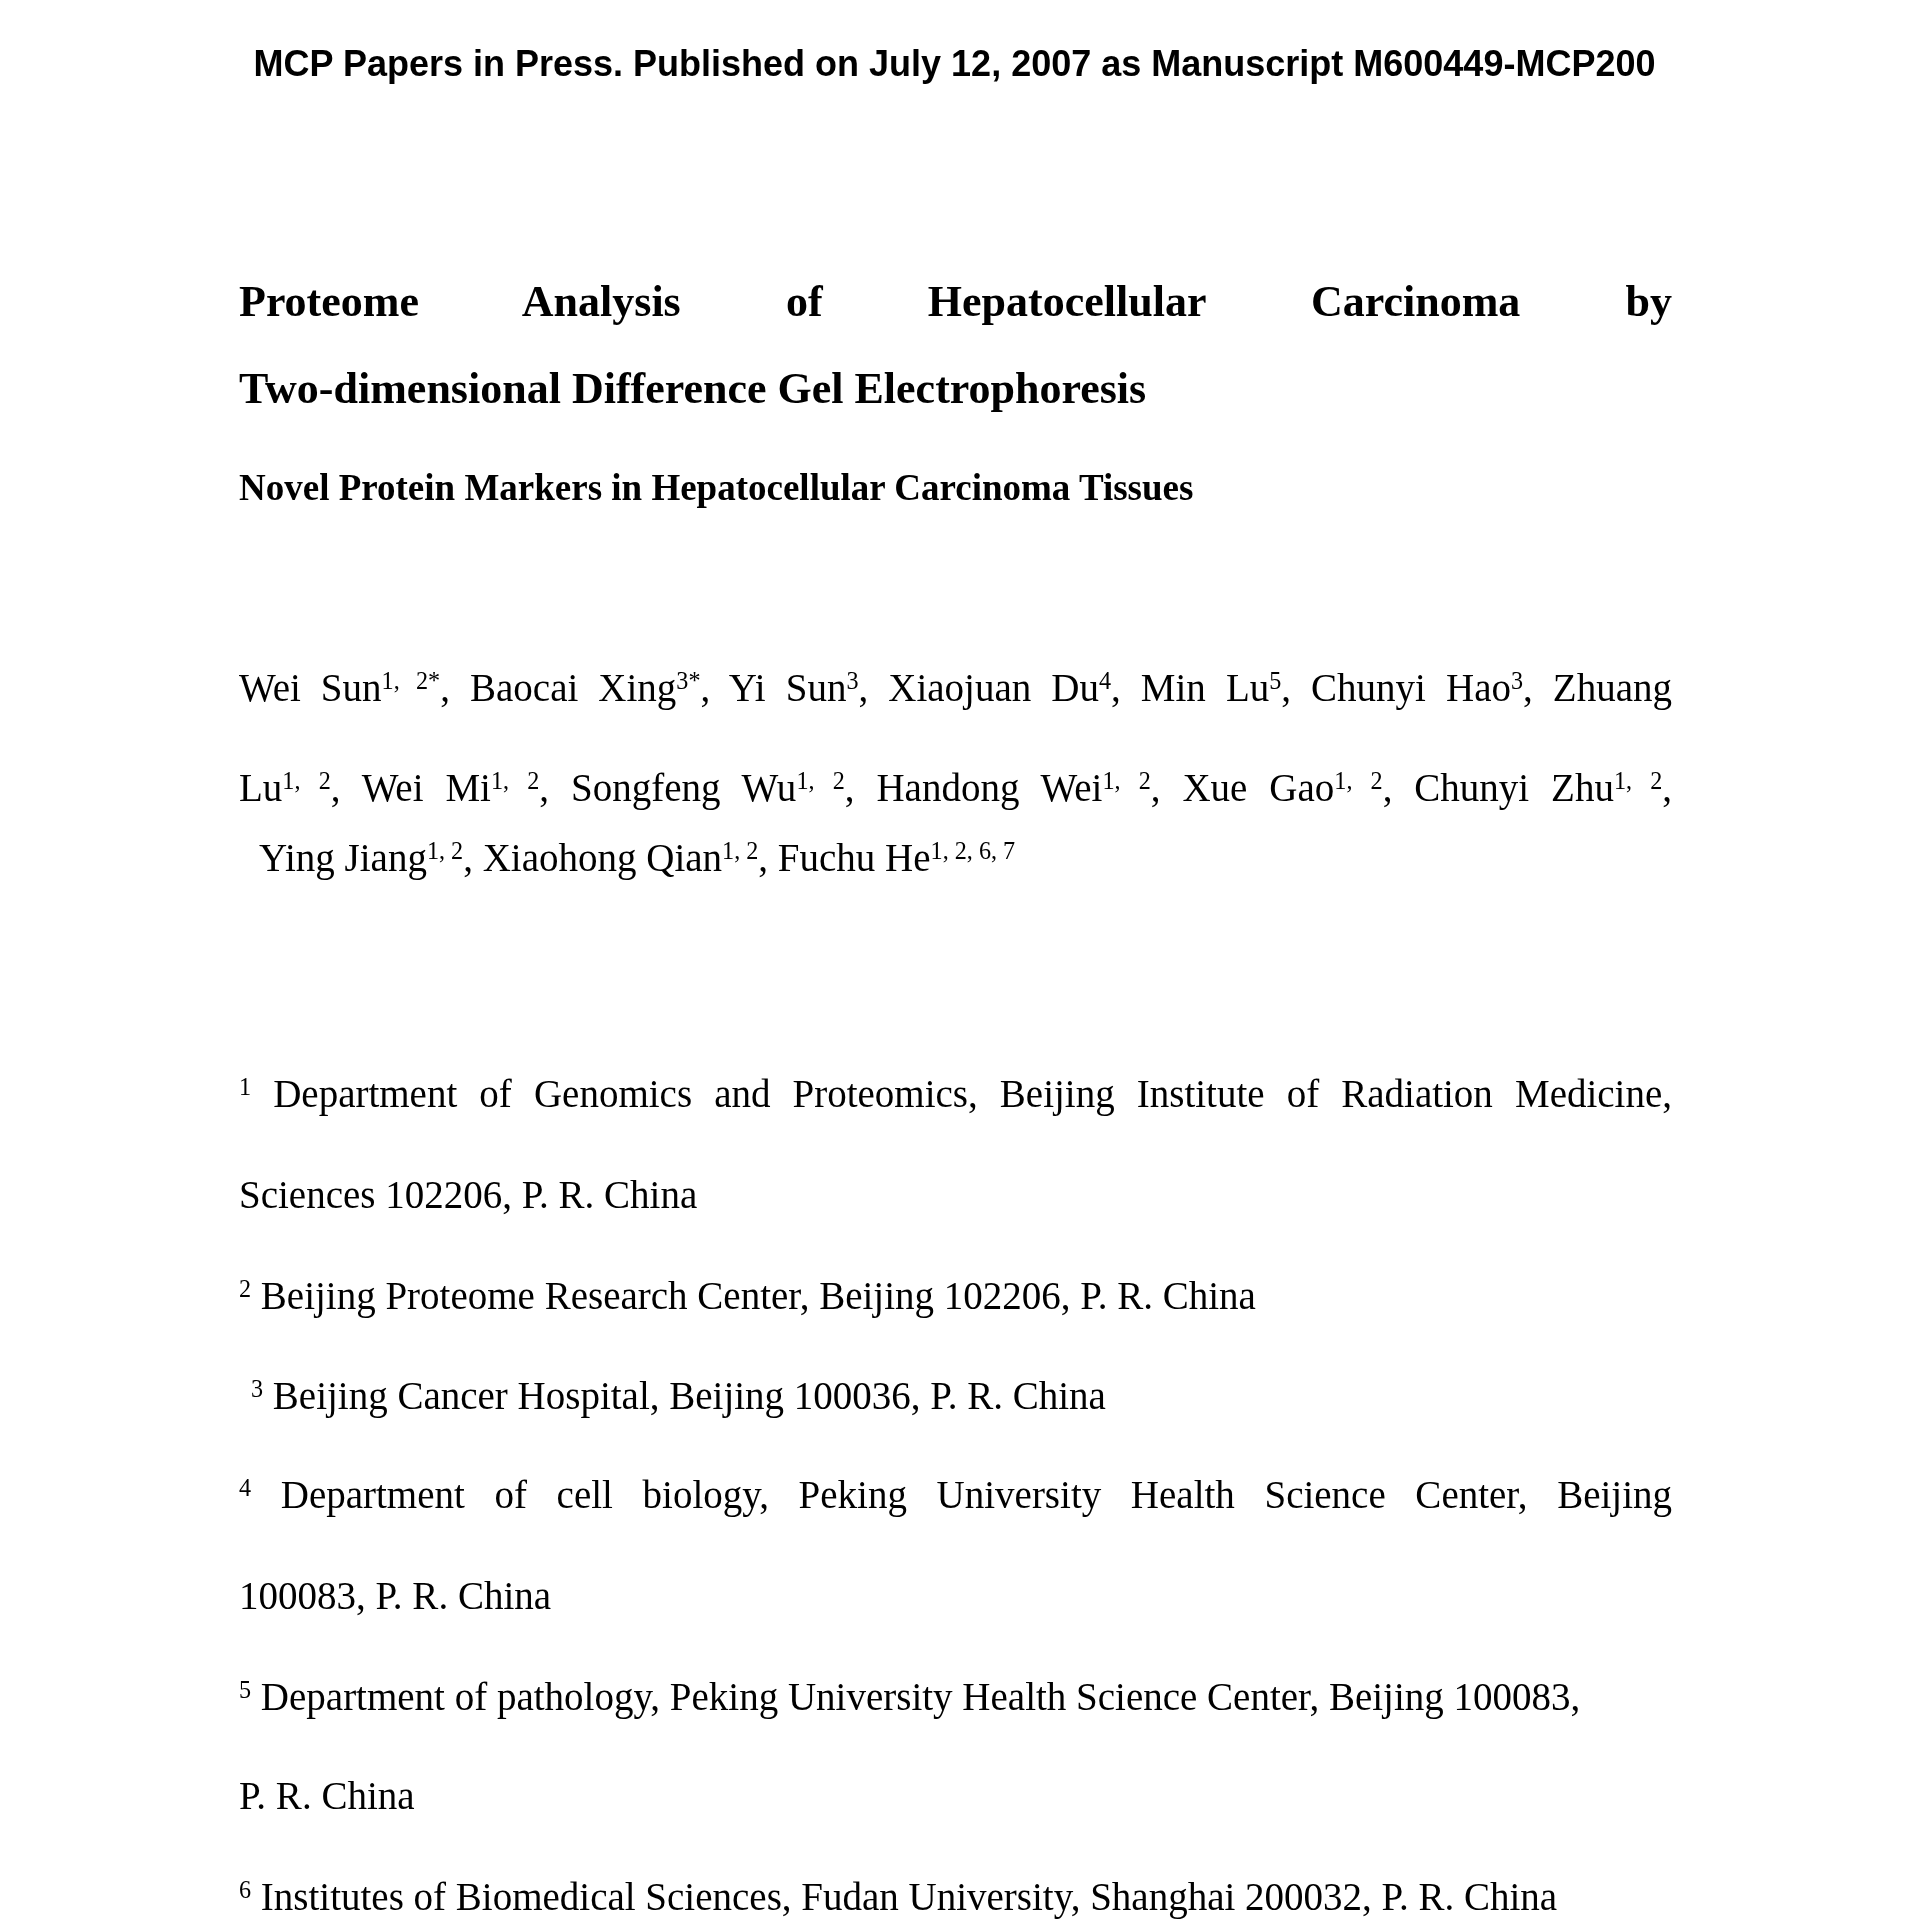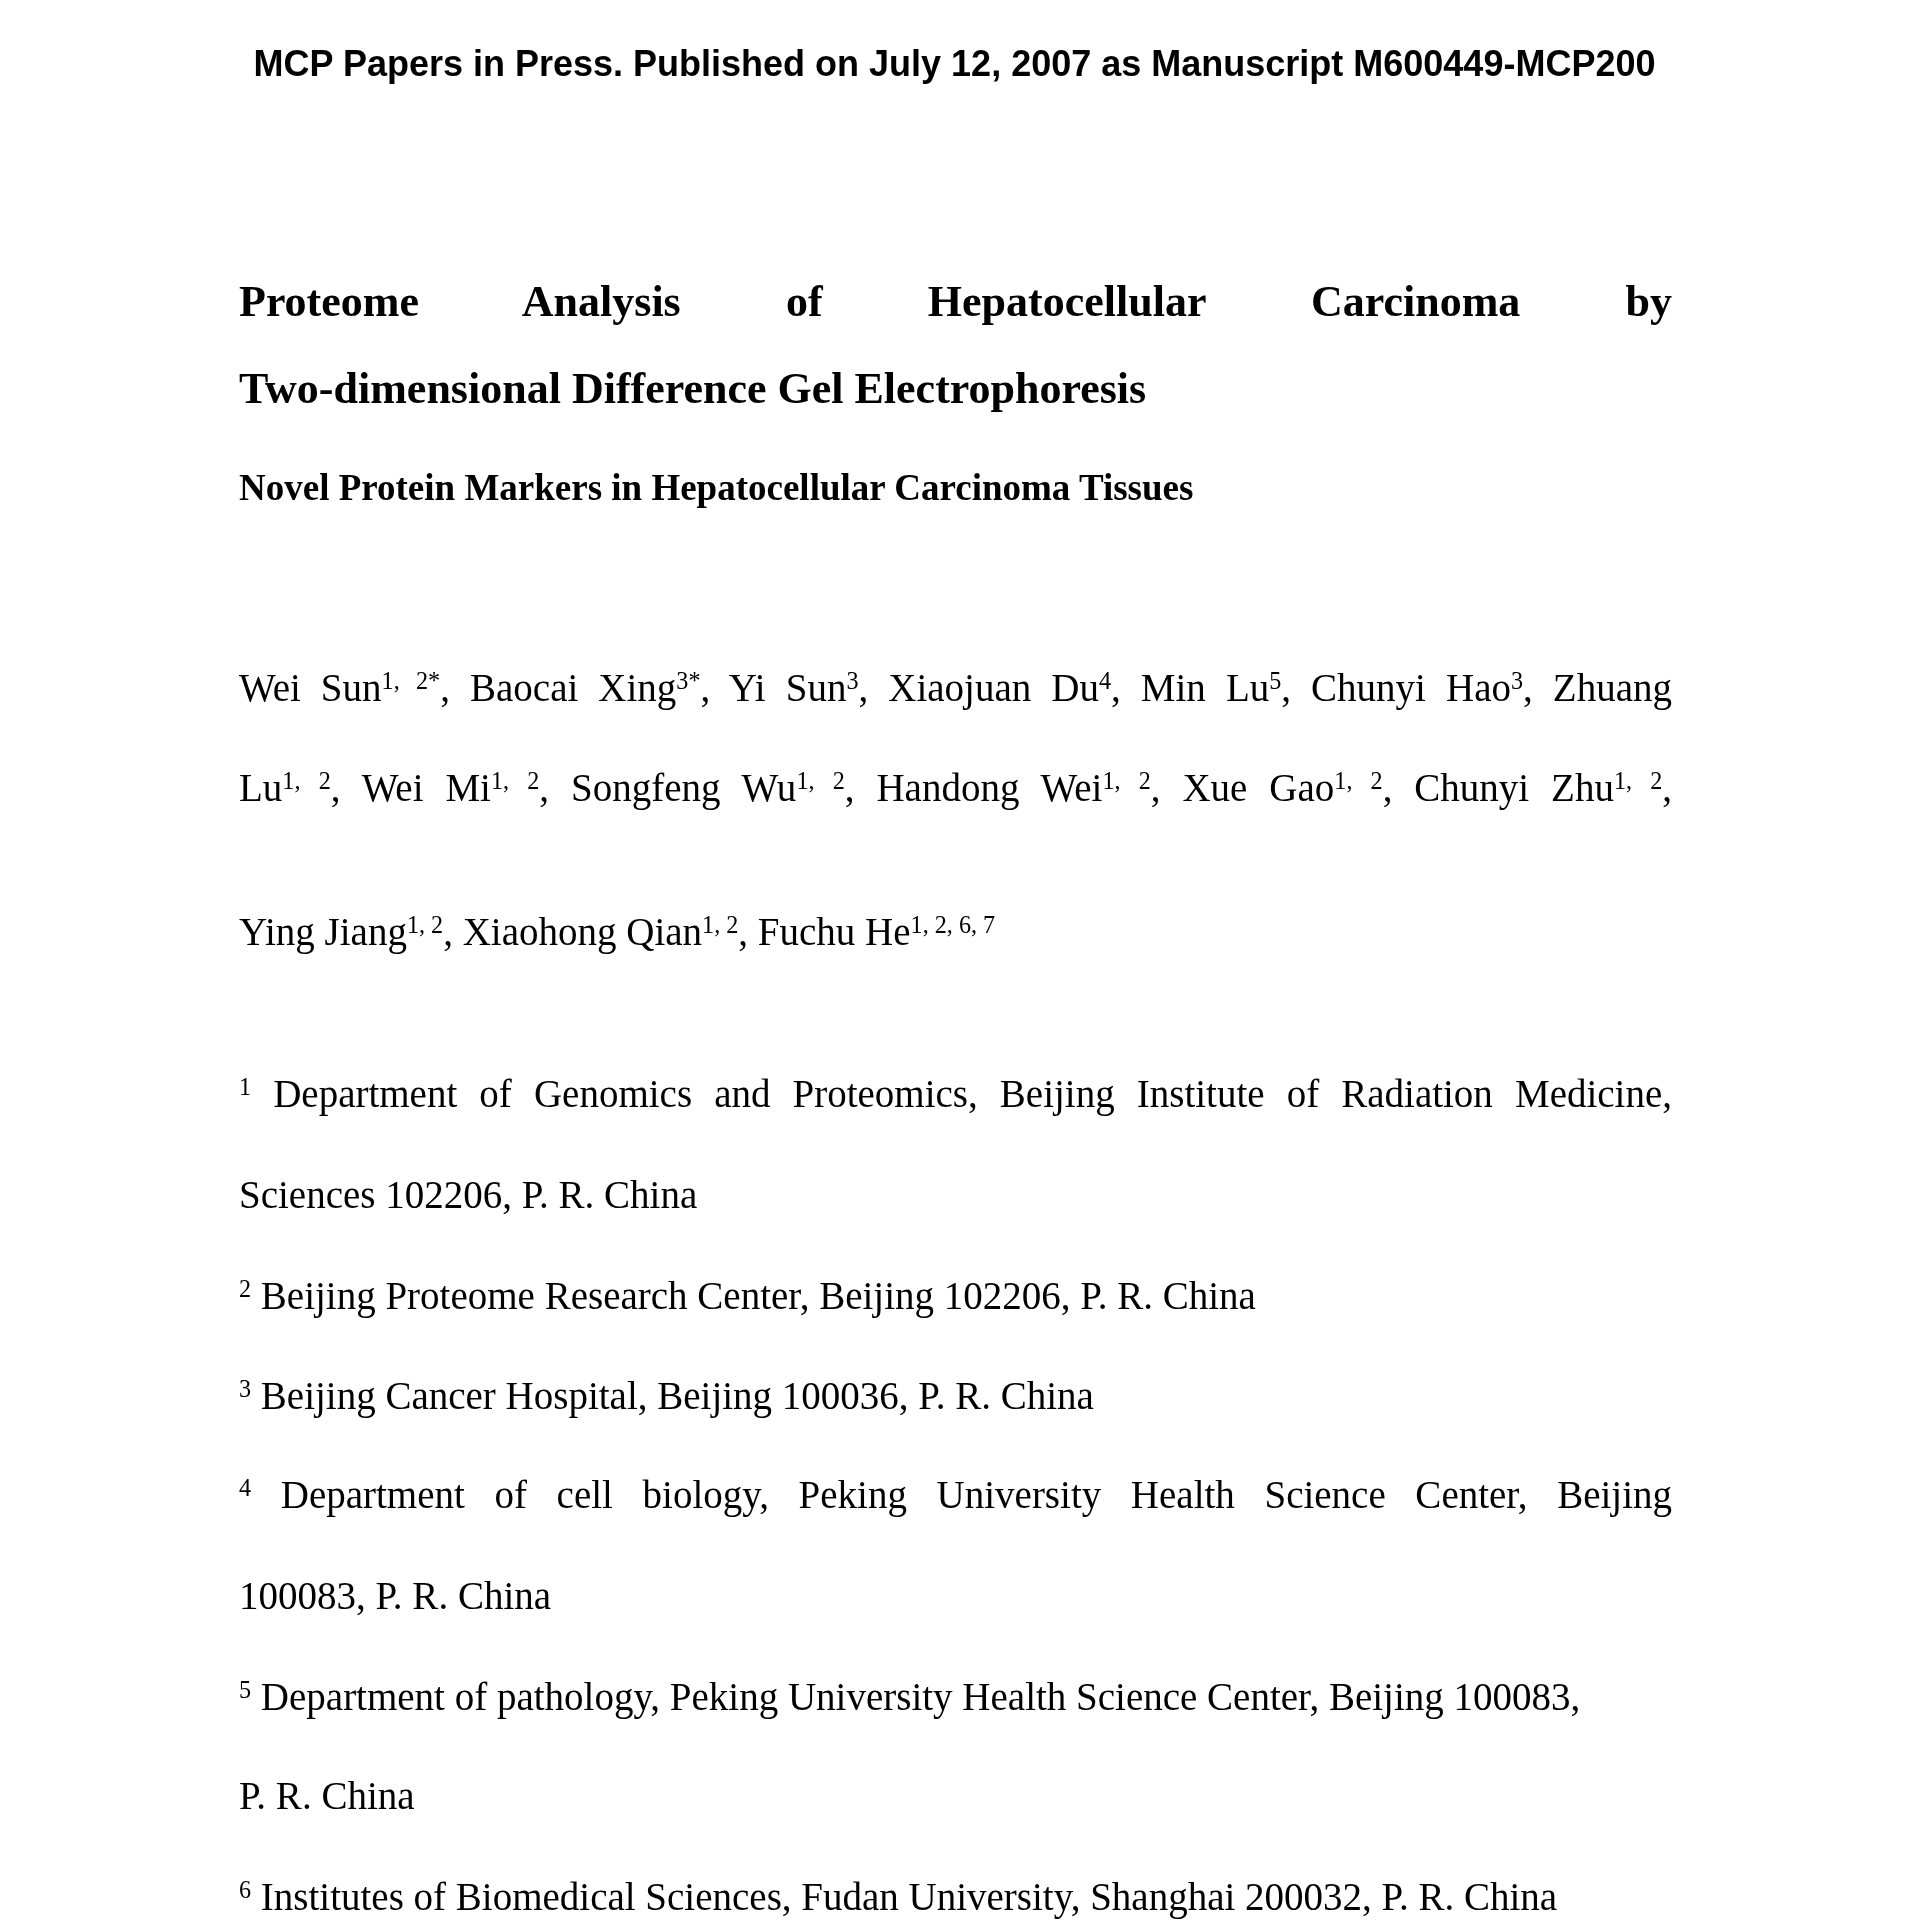--- a/index.html
+++ b/index.html
@@ -59,28 +59,28 @@
 <div class="page">
 
   <div class="banner" style="top:41px;">MCP Papers in Press. Published on July 12, 2007 as Manuscript M600449-MCP200</div>
 
   <div class="line just title-line" style="top:252px;">Proteome Analysis of Hepatocellular Carcinoma by</div>
   <div class="line title-line" style="top:339px;">Two-dimensional Difference Gel Electrophoresis</div>
   <div class="line subtitle-line" style="top:438px;">Novel Protein Markers in Hepatocellular Carcinoma Tissues</div>
 
   <div class="line just" style="top:638px;"><span>Wei Sun</span><sup>1, 2*</sup><span>, Baocai Xing</span><sup>3*</sup><span>, Yi Sun</span><sup>3</sup><span>, Xiaojuan Du</span><sup>4</sup><span>, Min Lu</span><sup>5</sup><span>, Chunyi Hao</span><sup>3</sup><span>, Zhuang</span></div>
   <div class="line just" style="top:738px;"><span>Lu</span><sup>1, 2</sup><span>, Wei Mi</span><sup>1, 2</sup><span>, Songfeng Wu</span><sup>1, 2</sup><span>, Handong Wei</span><sup>1, 2</sup><span>, Xue Gao</span><sup>1, 2</sup><span>, Chunyi Zhu</span><sup>1, 2</sup><span>,</span></div>
-  <div class="line" style="top:882px;"><span>Ying Jiang</span><sup>1, 2</sup><span>, Xiaohong Qian</span><sup>1, 2</sup><span>, Fuchu He</span><sup>1, 2, 6, 7</sup></div>
+  <div class="line" style="top:808px;margin-left:20px;"><span>Ying Jiang</span><sup>1, 2</sup><span>, Xiaohong Qian</span><sup>1, 2</sup><span>, Fuchu He</span><sup>1, 2, 6, 7</sup></div>
 
   <div class="line just" style="top:1044px;"><sup>1</sup><span> Department of Genomics and Proteomics, Beijing Institute of Radiation Medicine,</span></div>
   <div class="line" style="top:1145px;">Sciences 102206, P. R. China</div>
 
   <div class="line" style="top:1246px;"><sup>2</sup><span> Beijing Proteome Research Center, Beijing 102206, P. R. China</span></div>
 
-  <div class="line" style="top:1346px;"><sup>3</sup><span> Beijing Cancer Hospital, Beijing 100036, P. R. China</span></div>
+  <div class="line" style="top:1346px;margin-left:12px;"><sup>3</sup><span> Beijing Cancer Hospital, Beijing 100036, P. R. China</span></div>
 
   <div class="line just" style="top:1445px;"><sup>4</sup><span> Department of cell biology, Peking University Health Science Center, Beijing</span></div>
   <div class="line" style="top:1546px;">100083, P. R. China</div>
 
   <div class="line" style="top:1647px;"><sup>5</sup><span> Department of pathology, Peking University Health Science Center, Beijing 100083,</span></div>
   <div class="line" style="top:1746px;">P. R. China</div>
 
   <div class="line" style="top:1847px;"><sup>6</sup><span> Institutes of Biomedical Sciences, Fudan University, Shanghai 200032, P. R. China</span></div>
 
 </div>

